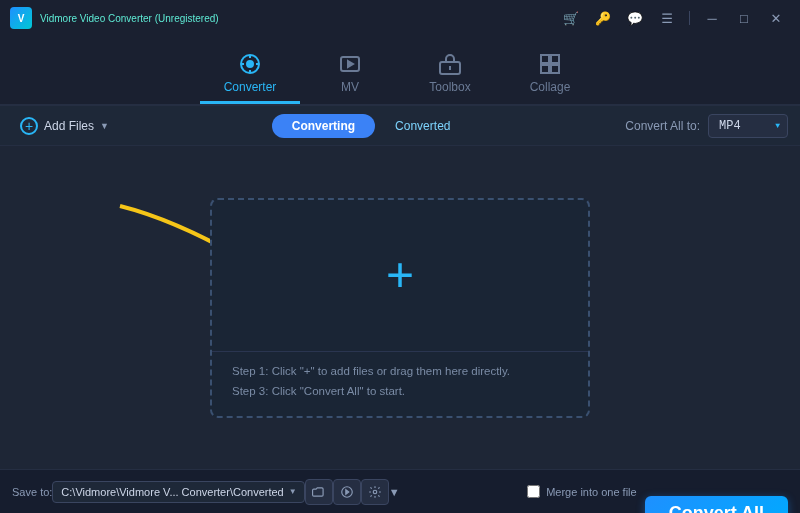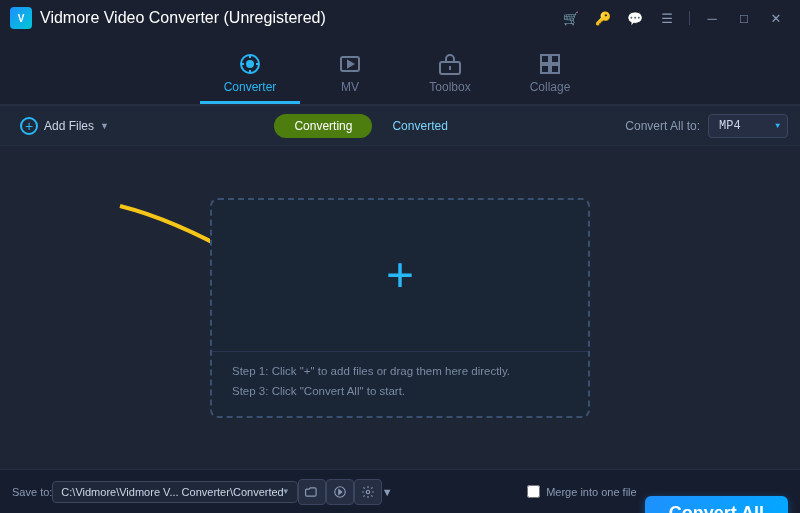--- a/index.html
+++ b/index.html
@@ -33,22 +33,22 @@
       background: linear-gradient(135deg, #1e90ff, #00c8d4);
       border-radius: 4px;
       display: flex;
       align-items: center;
       justify-content: center;
       font-size: 10px;
       color: white;
       font-weight: bold;
     }
     .titlebar-title {
-      font-size: 16px;
-      color: #ffffff;
+      font-size: 10px;
+      color: #5eead4;
     }
     .titlebar-right {
       display: flex;
       align-items: center;
       gap: 4px;
     }
     .titlebar-icon {
       width: 28px;
       height: 22px;
       display: flex;
@@ -147,22 +147,23 @@
       gap: 0;
     }
     .tab-pill {
       padding: 5px 20px;
       font-size: 12px;
       border-radius: 14px;
       cursor: pointer;
       color: #7dd3fc;
     }
     .tab-pill.active {
-      background: #4d7c0f;
+      background: #3b82f6;
       color: white;
+      font-weight: bold;
     }
     .toolbar-right {
       display: flex;
       align-items: center;
       gap: 8px;
     }
     .convert-all-to-label {
       font-size: 12px;
       color: #8a9ab5;
     }
@@ -273,21 +274,21 @@
     .path-select-wrap {
       position: relative;
       display: flex;
       align-items: center;
     }
     .path-display {
       background: #1e2838;
       border: 1px solid #3a4560;
       color: #cdd6e8;
       font-size: 11px;
-      padding: 4px 13px 4px 8px;
+      padding: 4px 20px 4px 8px;
       border-radius: 4px;
       min-width: 180px;
       white-space: nowrap;
       overflow: hidden;
       text-overflow: ellipsis;
     }
     .path-select-wrap::after {
       content: '▼';
       position: absolute;
       right: 8px;

